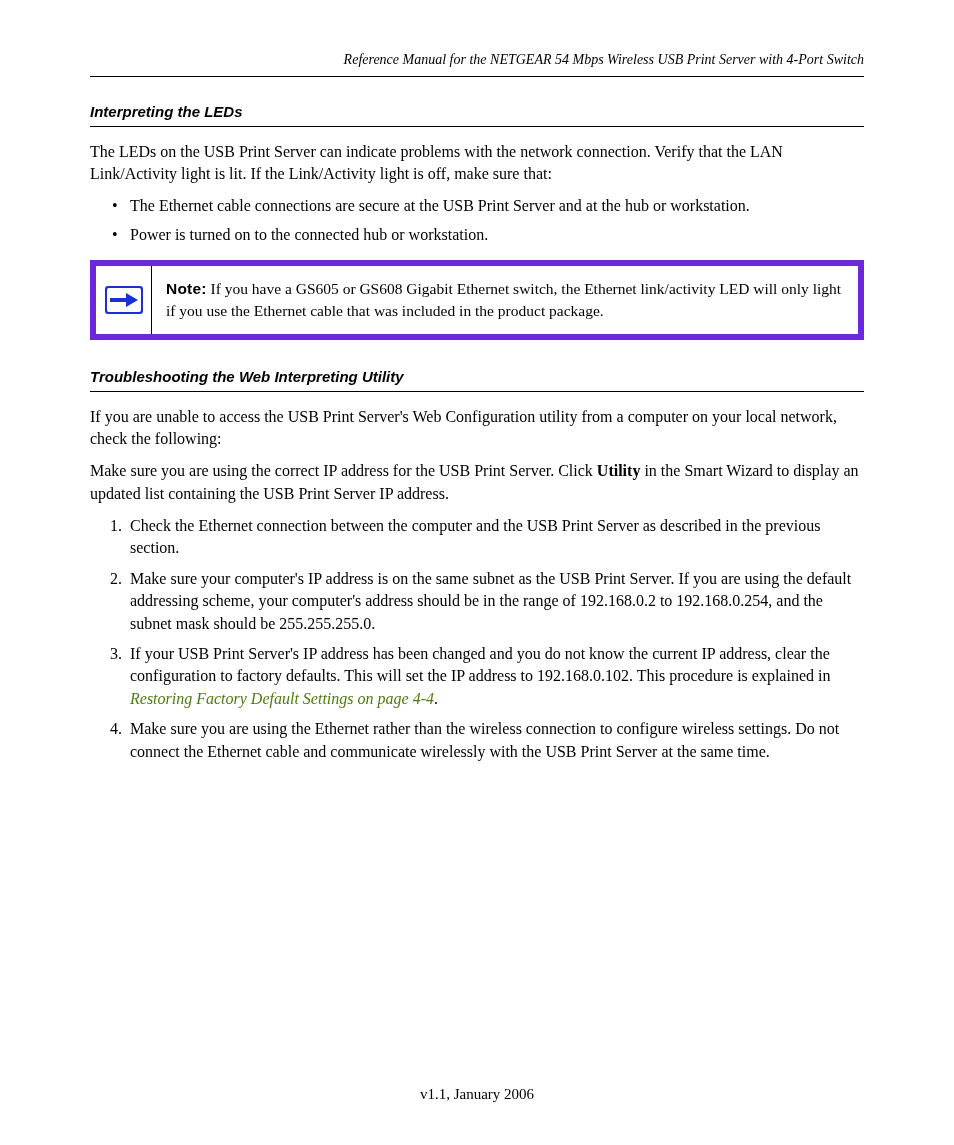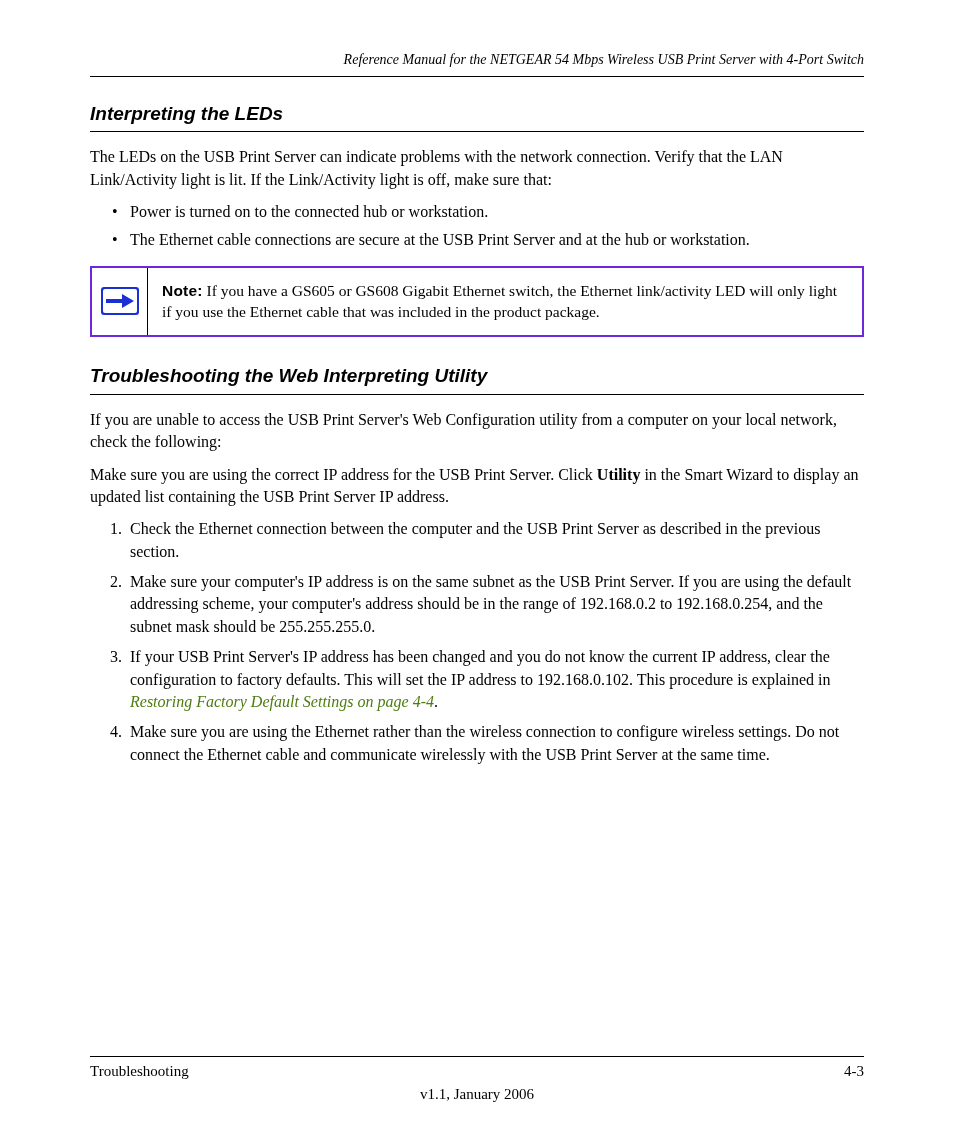--- a/index.html
+++ b/index.html
@@ -19,37 +19,37 @@
     font-style: italic;
     font-size: 14px;
     border-bottom: 1.5px solid #000;
     padding-bottom: 6px;
     margin-bottom: 24px;
   }
   h2.section-heading {
     font-family: Arial, Helvetica, sans-serif;
     font-weight: bold;
     font-style: italic;
-    font-size: 19px;
+    font-size: 15px;
     border-bottom: 1.5px solid #000;
     padding-bottom: 4px;
     margin-bottom: 14px;
   }
   p { margin-bottom: 10px; }
   ul { list-style: none; margin: 8px 0 14px 22px; }
   ul li { position: relative; padding-left: 18px; margin-bottom: 6px; }
   ul li::before {
     content: "•";
     position: absolute;
     left: 0;
     top: 0;
   }
   .note-box {
     display: flex;
-    border: 2px solid #6d28d9;
+    border: 6px solid #6d28d9;
     margin: 4px 0 26px 0;
   }
   .note-icon-cell {
     width: 56px;
     border-right: 1px solid #000;
     display: flex;
     align-items: center;
     justify-content: center;
     padding: 12px 4px;
   }
@@ -89,22 +89,22 @@
 
 <div class="top-header">
   <span>Reference Manual for the NETGEAR 54 Mbps Wireless USB Print Server with 4-Port Switch</span>
 </div>
 
 <h2 class="section-heading">Interpreting the LEDs</h2>
 
 <p>The LEDs on the USB Print Server can indicate problems with the network connection. Verify that the LAN Link/Activity light is lit. If the Link/Activity light is off, make sure that:</p>
 
 <ul>
+  <li>The Ethernet cable connections are secure at the USB Print Server and at the hub or workstation.</li>
   <li>Power is turned on to the connected hub or workstation.</li>
-  <li>The Ethernet cable connections are secure at the USB Print Server and at the hub or workstation.</li>
 </ul>
 
 <div class="note-box">
   <div class="note-icon-cell">
     <svg class="note-icon-svg" viewBox="0 0 40 30">
       <rect x="1" y="1" width="38" height="28" rx="3" fill="#1a2fd4"></rect>
       <rect x="3" y="3" width="34" height="24" rx="2" fill="#fff"></rect>
       <path d="M6 13 H22 V8 L34 15 L22 22 V17 H6 Z" fill="#1a2fd4"></path>
     </svg>
   </div>
@@ -126,18 +126,14 @@
   <li>
     <span>Make sure your computer's IP address is on the same subnet as the USB Print Server. If you are using the default addressing scheme, your computer's address should be in the range of 192.168.0.2 to 192.168.0.254, and the subnet mask should be 255.255.255.0.</span>
   </li>
   <li>
     <span>If your USB Print Server's IP address has been changed and you do not know the current IP address, clear the configuration to factory defaults. This will set the IP address to 192.168.0.102. This procedure is explained in </span><span class="link">Restoring Factory Default Settings</span><span class="link"> on page 4-4</span><span>.</span>
   </li>
   <li>Make sure you are using the Ethernet rather than the wireless connection to configure wireless settings. Do not connect the Ethernet cable and communicate wirelessly with the USB Print Server at the same time.</li>
 </ol>
 
 <div class="footer">
-  <div class="footer-line">
-    <span>Troubleshooting</span>
-    <span>4-3</span>
-  </div>
   <div class="footer-sub">v1.1, January 2006</div>
 </div>
 
 </body></html>

